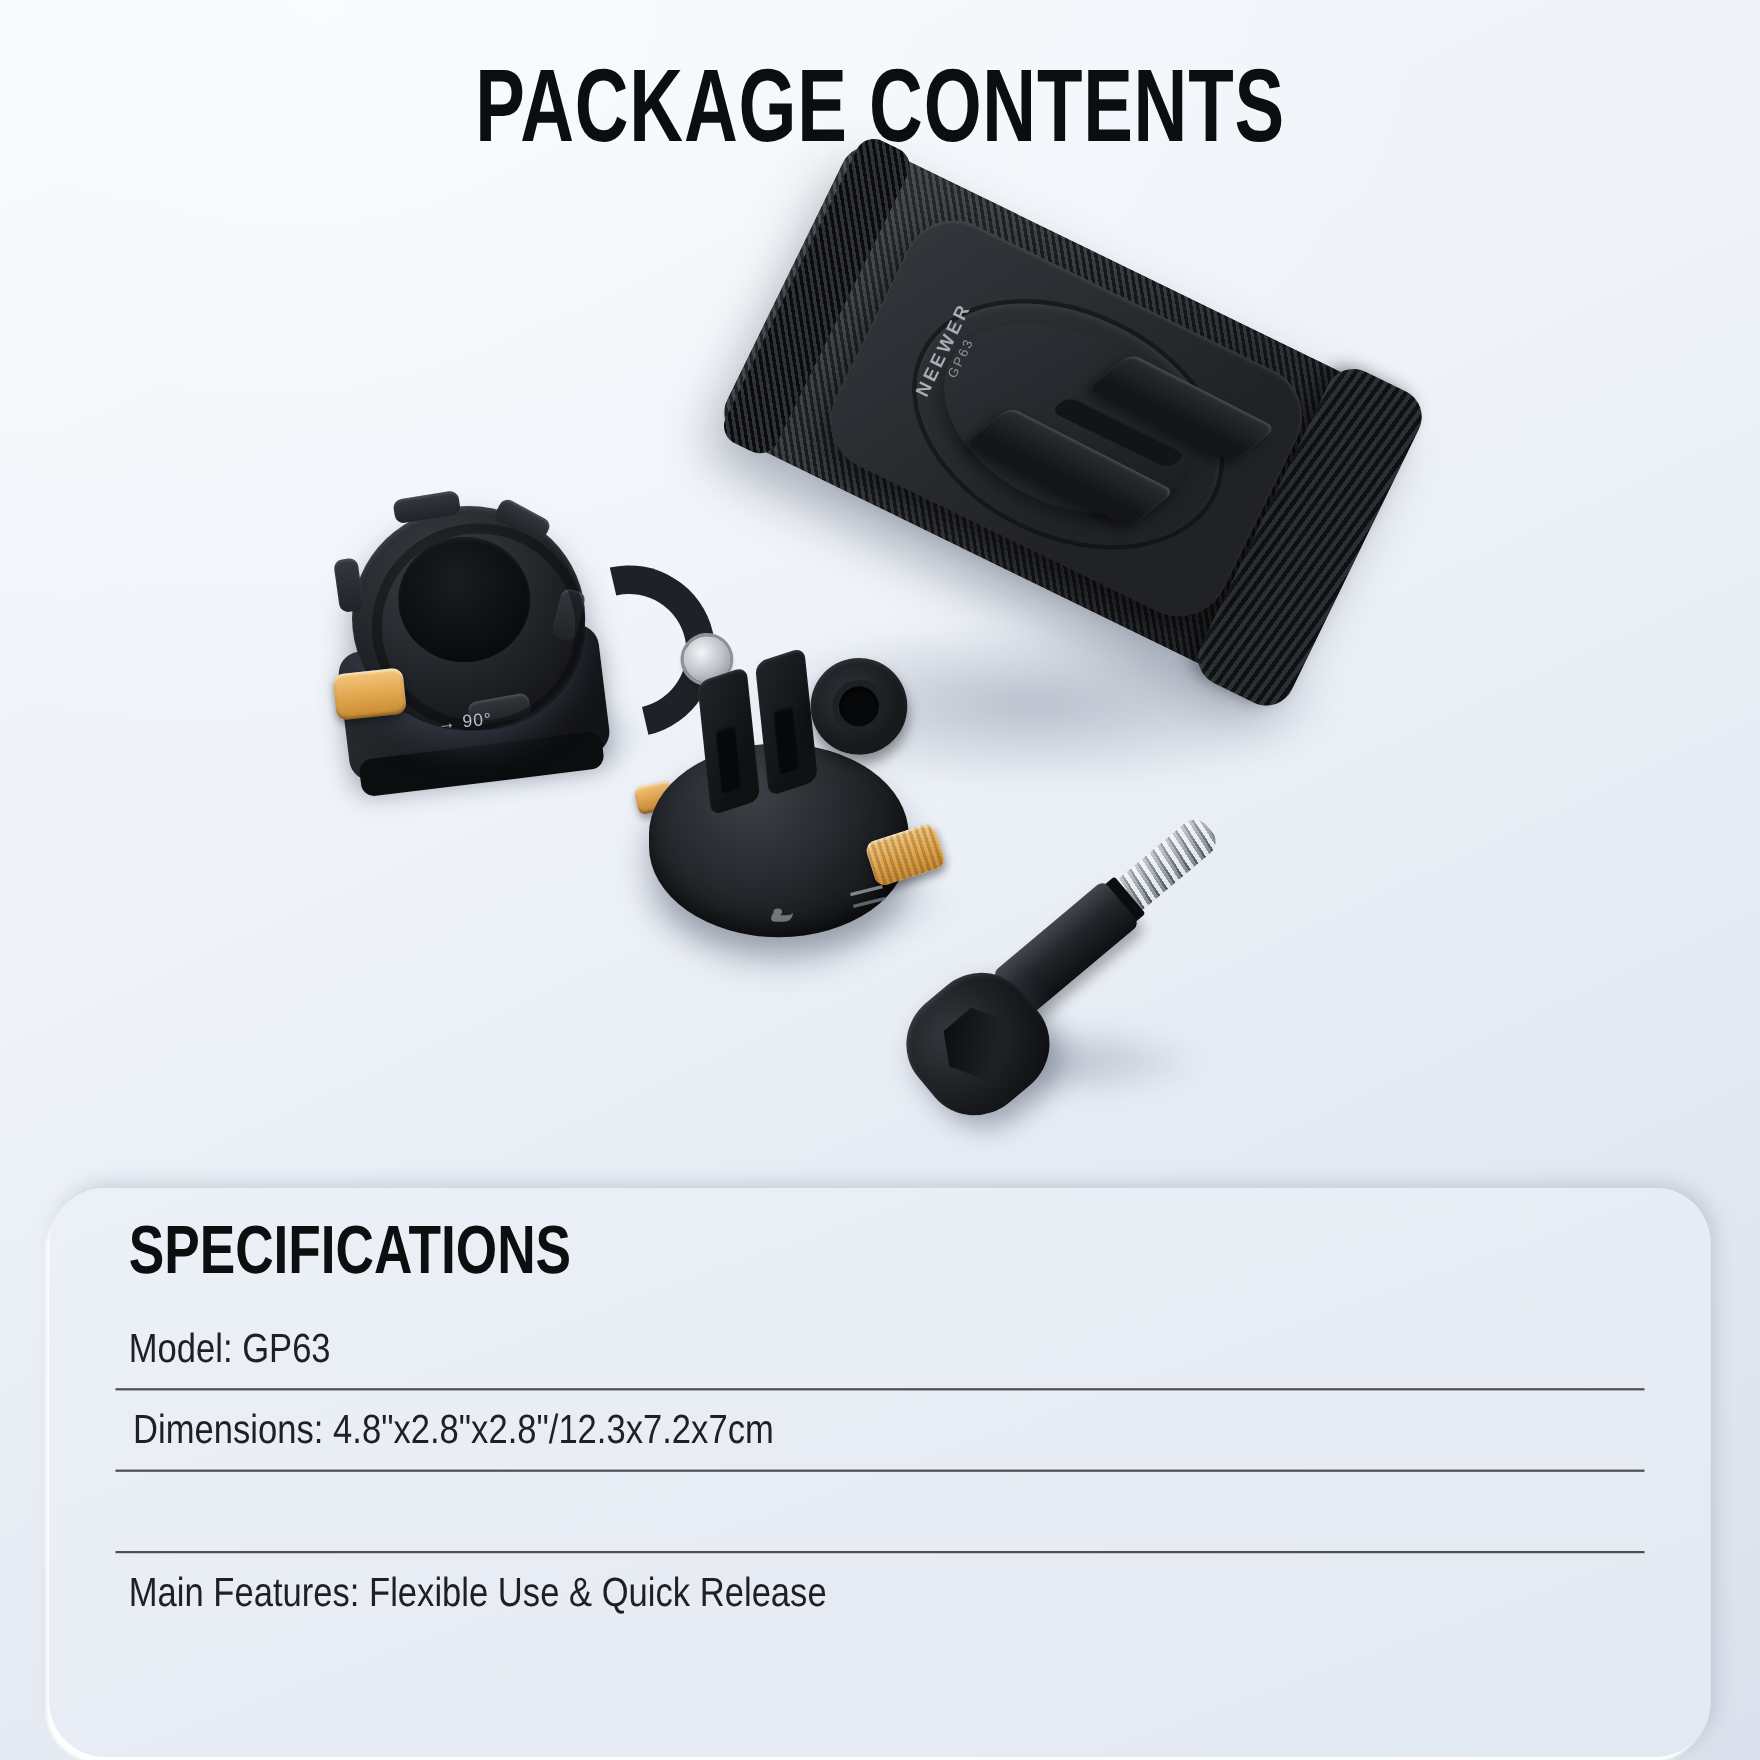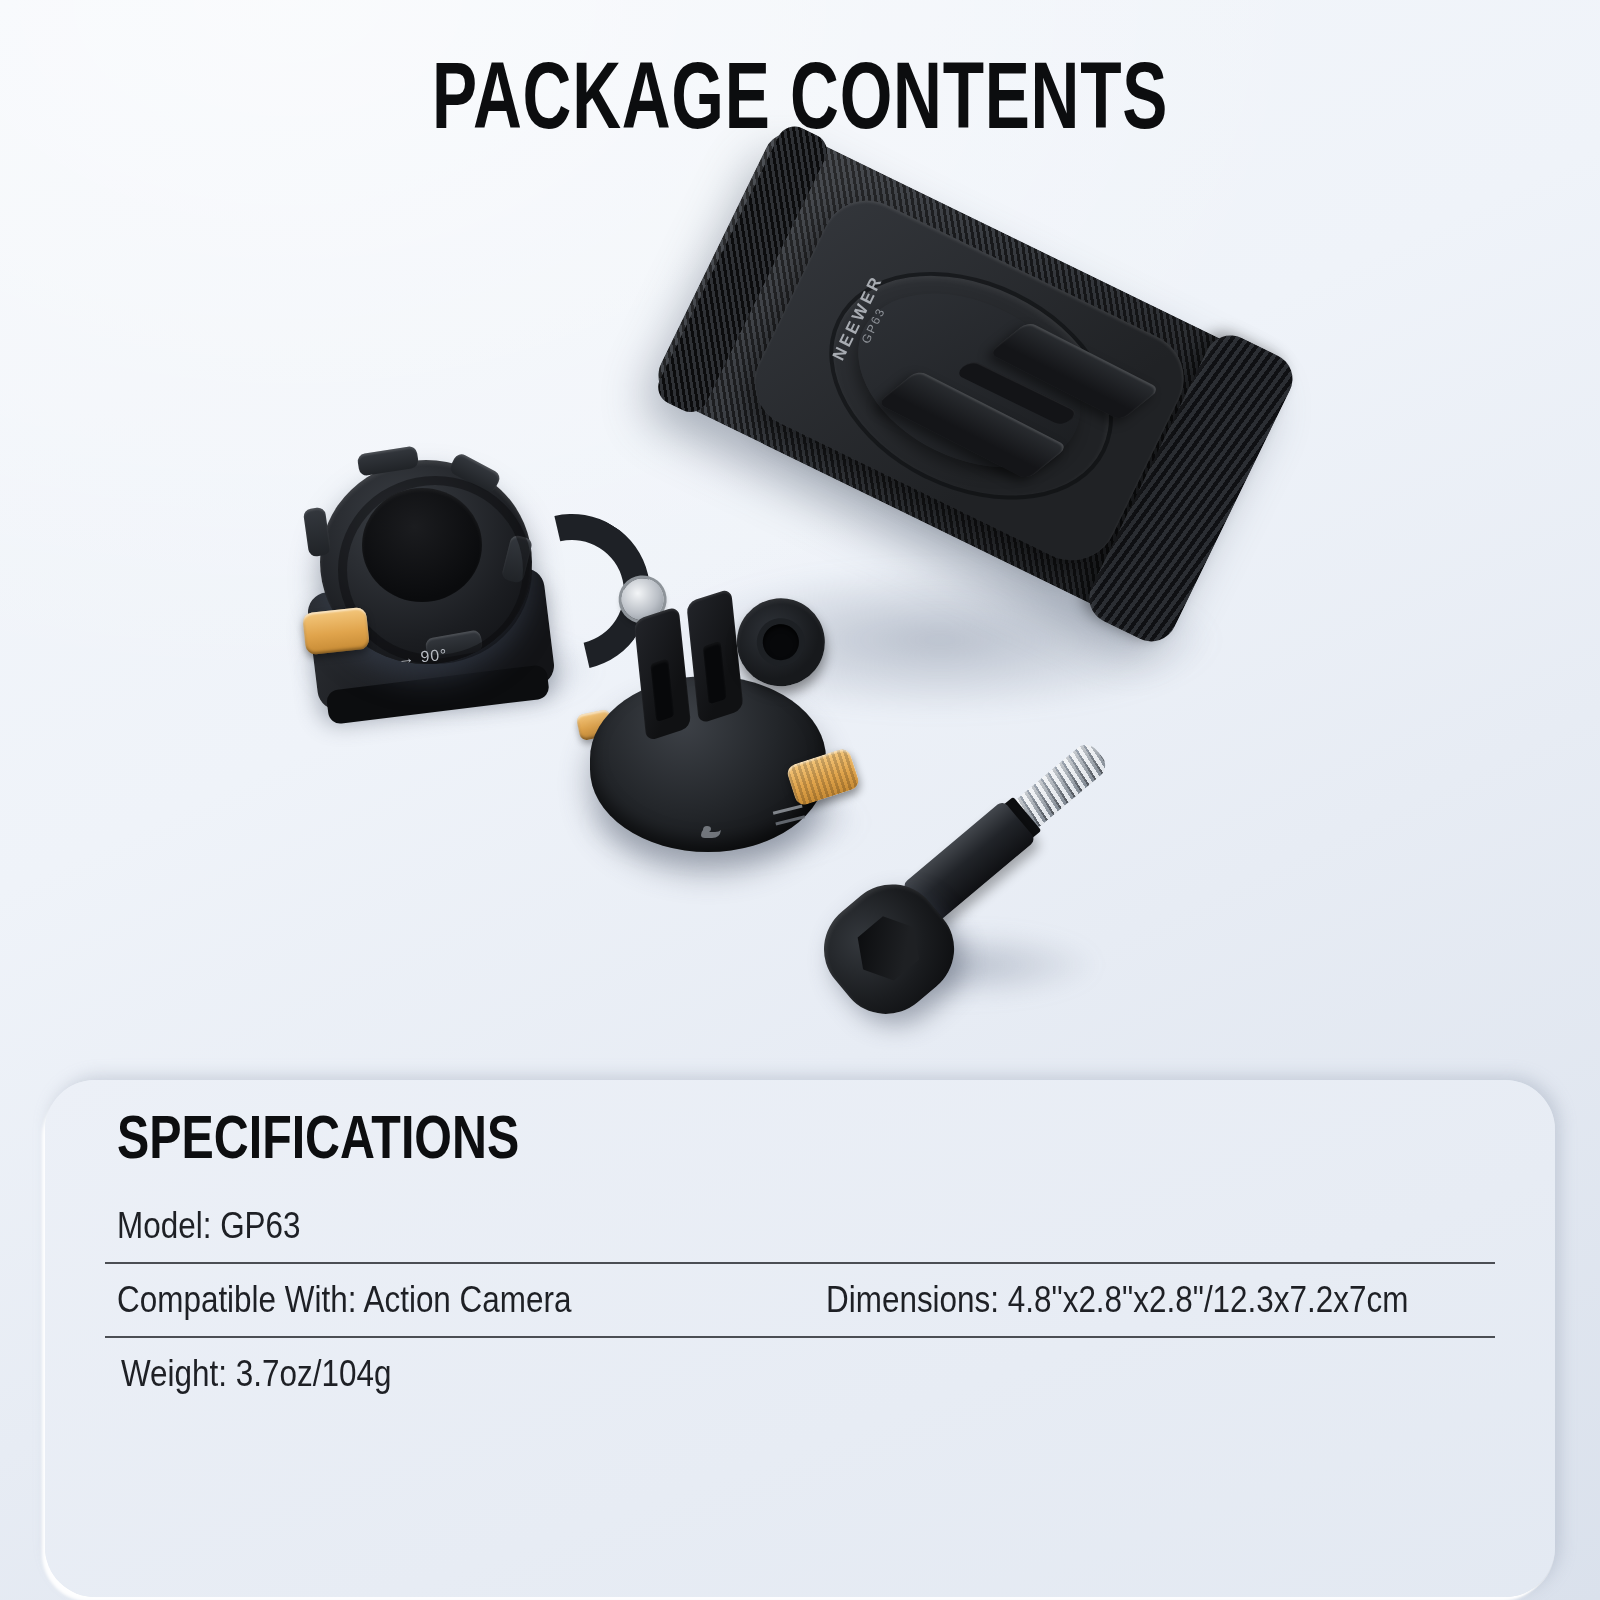--- a/index.html
+++ b/index.html
@@ -209,22 +209,24 @@
 
   </div>
 
   <section class="panel">
     <h2><span class="cond">SPECIFICATIONS</span></h2>
     <div class="spec-table">
       <div class="spec-row">
         <div class="spec-cell cell-left"><span class="cond">Model: GP63</span></div>
       </div>
       <div class="spec-row">
-        <div class="spec-cell cell-left"><span class="cond">Compatible With: Action Camera</span></div>
         <div class="spec-cell cell-right"><span class="cond">Dimensions: 4.8"x2.8"x2.8"/12.3x7.2x7cm</span></div>
       </div>
       <div class="spec-row">
-        <div class="spec-cell cell-right"><span class="cond">Weight: 3.7oz/104g</span></div>
+      </div>
+      <div class="spec-row">
+        <div class="spec-cell cell-left"><span class="cond">Main Features: Flexible Use &amp; Quick Release</span></div>
+        <div class="spec-cell cell-right"><span class="cond"></span></div>
       </div>
     </div>
   </section>
 
 </div>
 
 </body></html>

